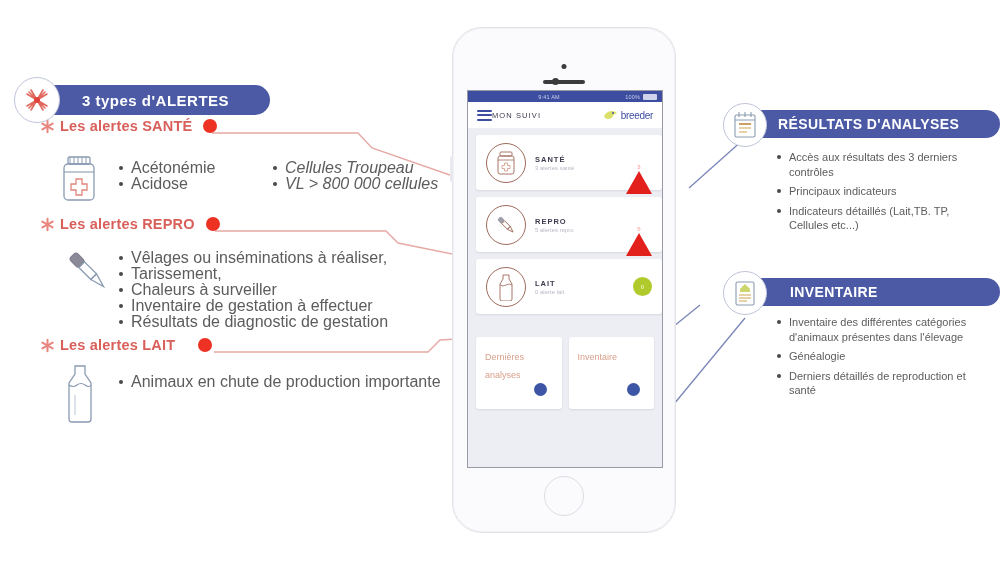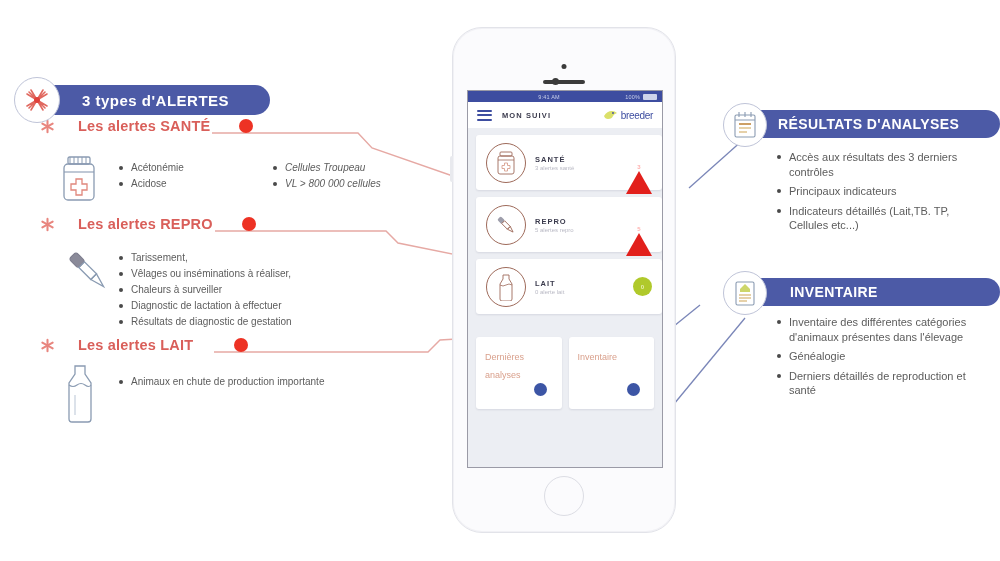--- a/index.html
+++ b/index.html
@@ -35,33 +35,33 @@
     background:#ffffff;
     border:1px solid #bfc4d8;
     border-radius:50%;
     display:flex; align-items:center; justify-content:center;
     z-index:3;
   }
 
   
   .sec-head{
     position:absolute;
-    display:flex; align-items:center; gap:23px;
+    display:flex; align-items:center; gap:5px;
     font-size:14.5px; font-weight:bold; color:#d95f5a;
     letter-spacing:.2px;
   }
   .spark{ width:15px; height:15px; flex:0 0 15px; }
   .dot-red{
     width:14px;height:14px;border-radius:50%;
     background:#ed3224; display:inline-block;
     margin-left:6px;
   }
 
   
-  .bul{ position:absolute; font-size:10px; line-height:16px; color:#5c5c5c; }
+  .bul{ position:absolute; font-size:16px; line-height:16px; color:#5c5c5c; }
   .bul li{ list-style:none; position:relative; padding-left:13px; white-space:nowrap; }
   .bul li:before{
     content:""; position:absolute; left:1px; top:6px;
     width:4px;height:4px;border-radius:50%;background:#4a4a4a;
   }
 
   .ico-left{ position:absolute; }
 
   
   #phone{
@@ -108,22 +108,22 @@
   .sb-time{ margin:0 auto; }
   .sb-batt-txt{ margin-right:3px; }
   .sb-batt{ width:14px;height:6px;background:#ced4eb;border-radius:1px; }
   .navbar{
     height:26px; background:#ffffff;
     display:flex; align-items:center; padding:0 9px;
   }
   .burger{ width:15px; }
   .burger i{ display:block; height:2px; background:#3d4da0; margin:2.5px 0; border-radius:1px;}
   .nav-title{
-    font-size:7.5px; font-weight:bold; letter-spacing:1.1px;
-    color:#3b3b4d; margin-left:10px;
+    font-size:7.5px; font-weight:normal; letter-spacing:1.1px;
+    color:#3b3b4d; 
   }
   .brand{ margin-left:auto; display:flex; align-items:center; gap:2px; }
   .brand-word{ font-size:10px; color:#3d4da0; letter-spacing:-.3px; }
 
   .cards{ padding:7px 0 0 8px; }
   .card{
     background:#ffffff; border-radius:3px;
     height:55px; margin-bottom:7px;
     display:flex; align-items:center; padding:0 10px;
     box-shadow:0 1px 2px rgba(60,60,90,.12);
@@ -260,24 +260,24 @@
     <div class="ico-left" style="left:62px; top:245px;">
       <svg width="52" height="52" viewBox="0 0 52 52">
         <g transform="rotate(-45 26 26)">
           <rect x="21" y="4" width="10" height="13" rx="3" fill="#8a8a99" stroke="#7b7b8c" stroke-width="1"></rect>
           <rect x="22" y="17" width="8" height="17" fill="none" stroke="#8a9bb2" stroke-width="1.3"></rect>
           <path d="M22 34 L26 48 L30 34 Z" fill="none" stroke="#8a9bb2" stroke-width="1.3"></path>
         </g>
       </svg>
     </div>
     <ul class="bul" style="left:118px; top:250px;">
+      <li>Vêlages ou inséminations à réaliser,</li>
       <li>Tarissement,</li>
-      <li>Vêlages ou inséminations à réaliser,</li>
       <li>Chaleurs à surveiller</li>
-      <li>Diagnostic de lactation à effectuer</li>
+      <li>Inventaire de gestation à effectuer</li>
       <li>Résultats de diagnostic de gestation</li>
     </ul>
 
     <div class="sec-head" style="left:40px; top:337px;">
       <svg class="spark" viewBox="0 0 16 16">
         <g stroke="#e8857e" stroke-width="2.2" stroke-linecap="round">
           <path d="M8 2 L8 14"></path>
             <path d="M2.5 5 L13.5 11"></path>
             <path d="M13.5 5 L2.5 11"></path>
         </g>

